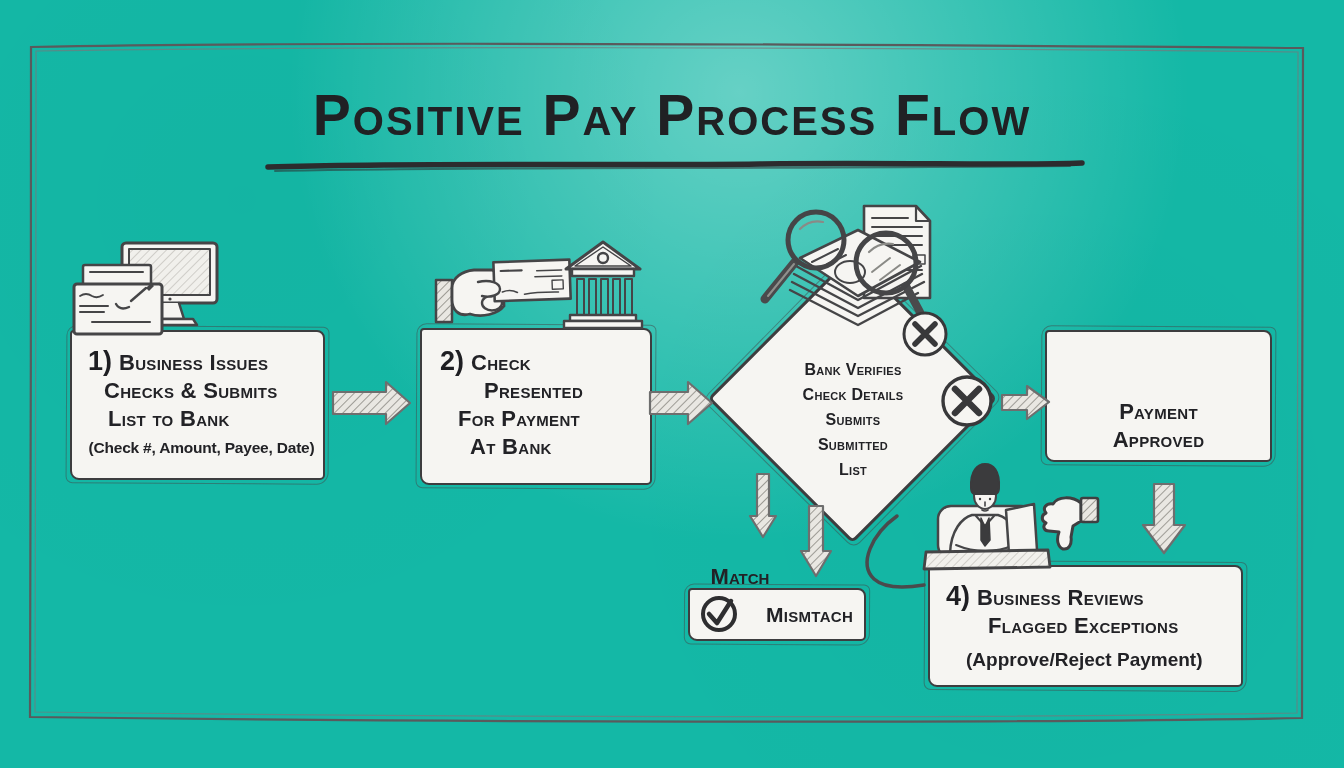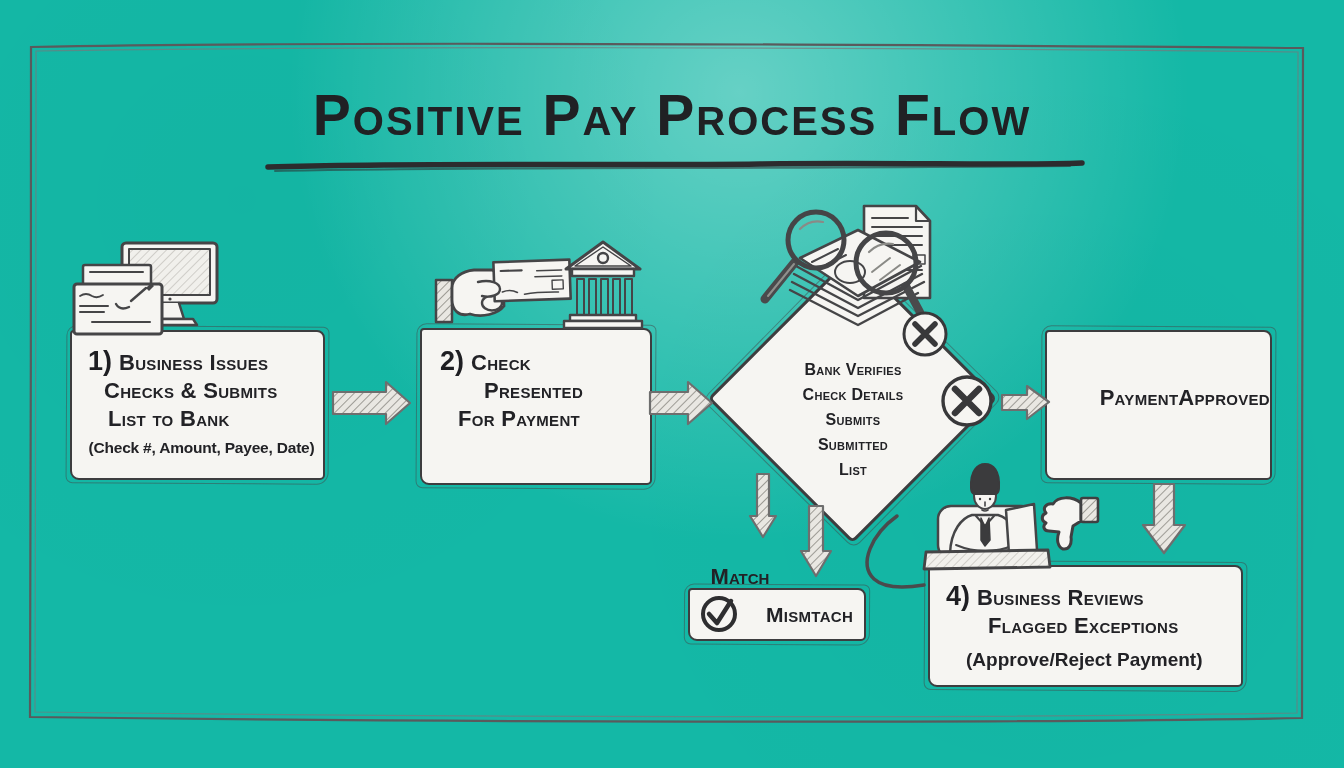--- a/index.html
+++ b/index.html
@@ -27,22 +27,22 @@
     position:absolute;z-index:1;background:#f6f5f2;
     border:2.5px solid #3d3d3f;border-radius:4px 8px 5px 9px;
   }
   .box::before{
     content:"";position:absolute;inset:-6px;pointer-events:none;
     border:1.5px solid rgba(70,70,72,.5);border-radius:10px 6px 12px 7px;
     transform:rotate(.35deg);
   }
   #box1{left:70px;top:330px;width:255px;height:150px;padding:14px 8px 8px 16px;}
   #box2{left:420px;top:328px;width:232px;height:157px;padding:16px 10px 8px 18px;}
-  #approved{left:1045px;top:330px;width:227px;height:150px;display:flex;flex-direction:row;
-            justify-content:flex-end;align-items:center;padding-bottom:14px;}
+  #approved{left:1045px;top:330px;width:227px;height:132px;display:flex;flex-direction:column;
+            justify-content:flex-end;align-items:center;padding-bottom:6px;}
   #box4{left:928px;top:565px;width:315px;height:122px;padding:14px 10px 8px 16px;}
   #mismatch{left:688px;top:588px;width:178px;height:53px;display:flex;align-items:center;
             padding-left:76px;}
   #diamond{
     position:absolute;left:750px;top:296px;width:205px;height:205px;z-index:1;
     transform:rotate(45deg);background:#f6f5f2;
     border:3px solid #3d3d3f;border-radius:6px;
   }
   #diamond::before{
     content:"";position:absolute;inset:-7px;pointer-events:none;
@@ -92,20 +92,21 @@
     <div class="note">(Check #, Amount, Payee, Date)</div>
   </div>
 
   <div class="box" id="box2">
     <div class="row">
       <span class="num">2)</span>
       <span class="bt">Check</span>
     </div>
     <div class="bt ml1">Presented</div>
     <div class="bt ml2">For Payment</div>
+    <div class="bt ml3">At Bank</div>
   </div>
 
   <div id="diamond"></div>
   <div id="diamond-label">
     <div class="bt">Bank Verifies</div>
     <div class="bt">Check Details</div>
     <div class="bt">Submits</div>
     <div class="bt">Submitted</div>
     <div class="bt">List</div>
   </div>

